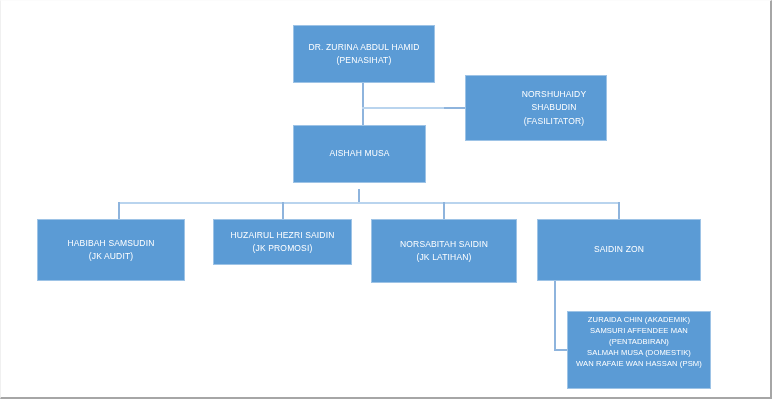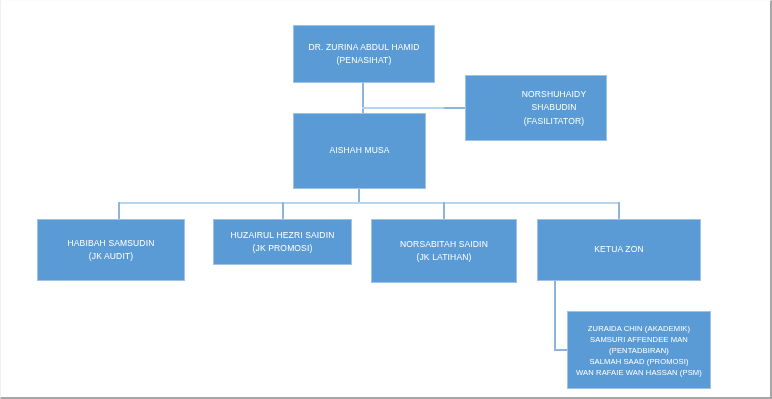--- a/index.html
+++ b/index.html
@@ -48,21 +48,21 @@
   }
   .node .line1,
   .node .line2 {
     display: block;
     width: 100%;
     padding: 0 4px;
     box-sizing: border-box;
   }
   .node-advisor   { left: 292px; top: 24px;  width: 142px; height: 58px; }
   .node-facil     { left: 464px; top: 74px;  width: 142px; height: 66px; padding-left: 36px; }
-  .node-coord     { left: 292px; top: 112px; width: 133px; height: 76px; }
+  .node-coord     { left: 292px; top: 124px; width: 133px; height: 58px; }
   .node-audit     { left: 36px;  top: 218px; width: 148px; height: 62px; }
   .node-promo     { left: 212px; top: 218px; width: 139px; height: 46px; }
   .node-latihan   { left: 370px; top: 218px; width: 146px; height: 64px; }
   .node-zon       { left: 536px; top: 218px; width: 164px; height: 62px; }
 
   .list-node {
     position: absolute;
     left: 566px;
     top: 310px;
     width: 144px;
@@ -71,21 +71,21 @@
     border: 1px solid #9dc3e6;
     box-sizing: border-box;
     color: #ffffff;
     font-size: 7.6px;
     line-height: 1.45;
     letter-spacing: 0.1px;
     text-align: center;
     display: flex;
     flex-direction: column;
     align-items: center;
-    justify-content: center;
+    justify-content: flex-start;
     padding: 2px 2px;
     z-index: 3;
   }
   .list-node .zone-line {
     display: block;
     width: 100%;
   }
 
   .conn {
     position: absolute;
@@ -144,25 +144,25 @@
       <span class="line1">HUZAIRUL HEZRI SAIDIN</span>
       <span class="line2">(JK PROMOSI)</span>
     </div>
 
     <div class="node node-latihan">
       <span class="line1">NORSABITAH SAIDIN</span>
       <span class="line2">(JK LATIHAN)</span>
     </div>
 
     <div class="node node-zon">
-      <span class="line1">KETUA ZON</span>
+      <span class="line1">SAIDIN ZON</span>
     </div>
 
     <div class="list-node">
       <span class="zone-line">ZURAIDA CHIN (AKADEMIK)</span>
       <span class="zone-line">SAMSURI AFFENDEE  MAN</span>
       <span class="zone-line">(PENTADBIRAN)</span>
-      <span class="zone-line">SALMAH SAAD (PROMOSI)</span>
+      <span class="zone-line">SALMAH MUSA (DOMESTIK)</span>
       <span class="zone-line">WAN RAFAIE WAN HASSAN (PSM)</span>
     </div>
 
   </div>
 </div>
 
 </body></html>

